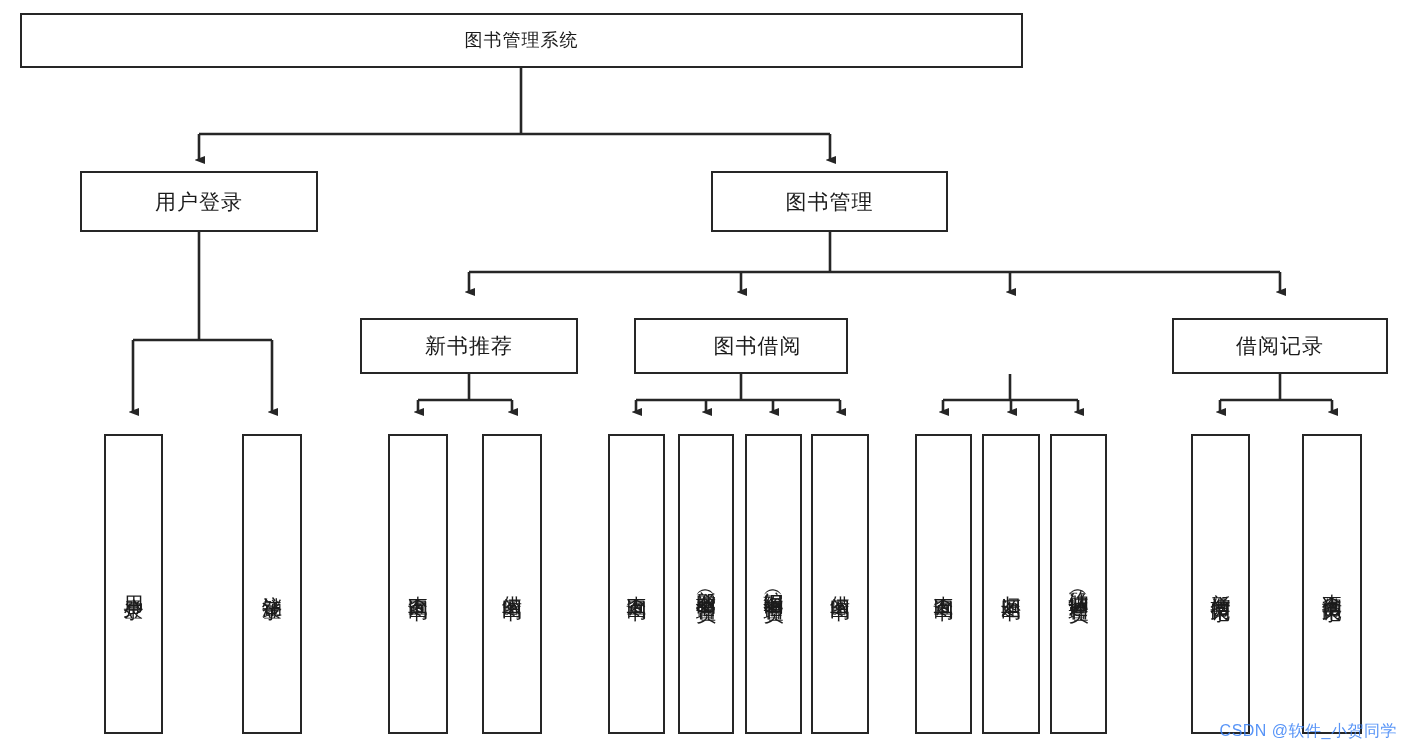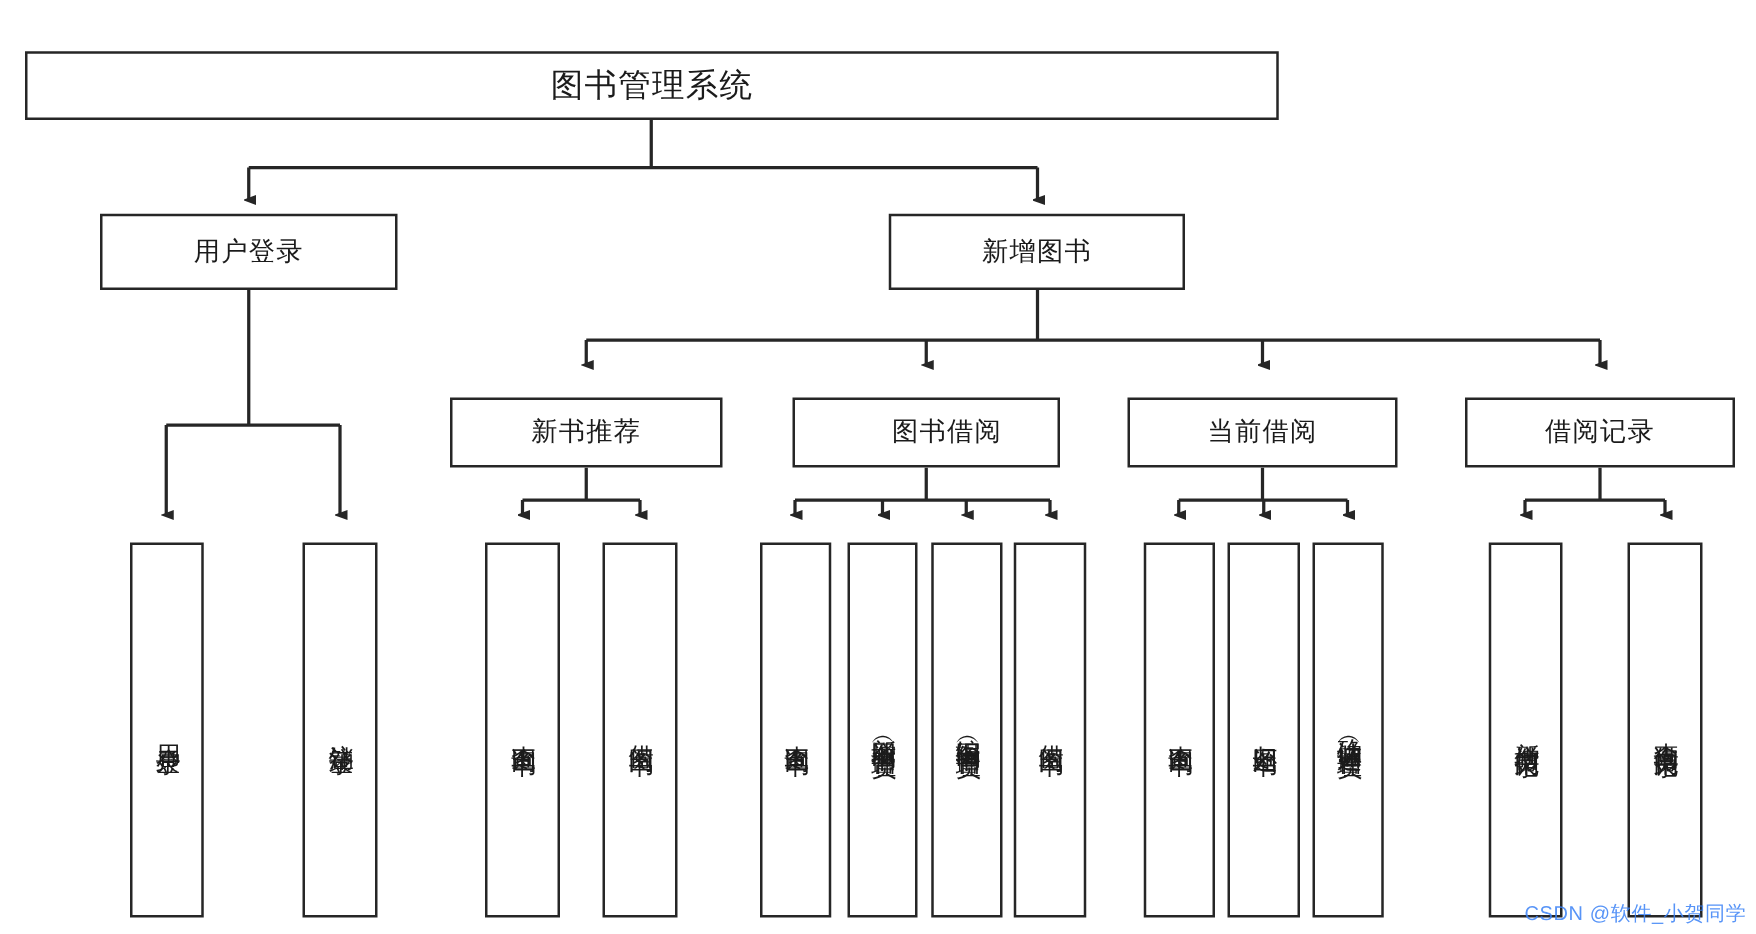--- a/index.html
+++ b/index.html
@@ -26,22 +26,21 @@
     align-items: center;
     justify-content: center;
     color: #1b1b1b;
   }
   .node.horiz {
     font-size: 21px;
     letter-spacing: 1px;
     line-height: 1.2;
   }
   .node.root {
-    font-size: 26px;
-    margin-top: 28px;
+    font-size: 18px;
   }
   .node.leaf {
     padding: 10px 2px;
     align-items: center;
     justify-content: center;
   }
   .leaf-label {
     writing-mode: vertical-rl;
     text-orientation: upright;
     font-size: 20px;
@@ -125,31 +124,28 @@
   </svg>
 
   <div class="node horiz root" style="left:20px; top:13px; width:1003px; height:55px;">
     <span>图书管理系统</span>
   </div>
 
   <div class="node horiz" style="left:80px; top:171px; width:238px; height:61px;">
     <span>用户登录</span>
   </div>
   <div class="node horiz" style="left:711px; top:171px; width:237px; height:61px;">
-    <span>新增图书</span>
+    <span>图书管理</span>
   </div>
 
   <div class="node horiz" style="left:360px; top:318px; width:218px; height:56px;">
     <span>新书推荐</span>
   </div>
   <div class="node horiz" style="left:634px; top:318px; width:214px; height:56px;padding-left:33px;">
     <span>图书借阅</span>
-  </div>
-  <div class="node horiz" style="left:902px; top:318px; width:216px; height:56px;">
-    <span>当前借阅</span>
   </div>
   <div class="node horiz" style="left:1172px; top:318px; width:216px; height:56px;justify-content:center;">
     <span>借阅记录</span>
   </div>
 
   <div class="node leaf" style="left:104px; top:434px; width:59px; height:300px;">
     <span class="leaf-label">用户登录</span>
   </div>
   <div class="node leaf" style="left:242px; top:434px; width:60px; height:300px;">
     <span class="leaf-label">注销登录</span>

